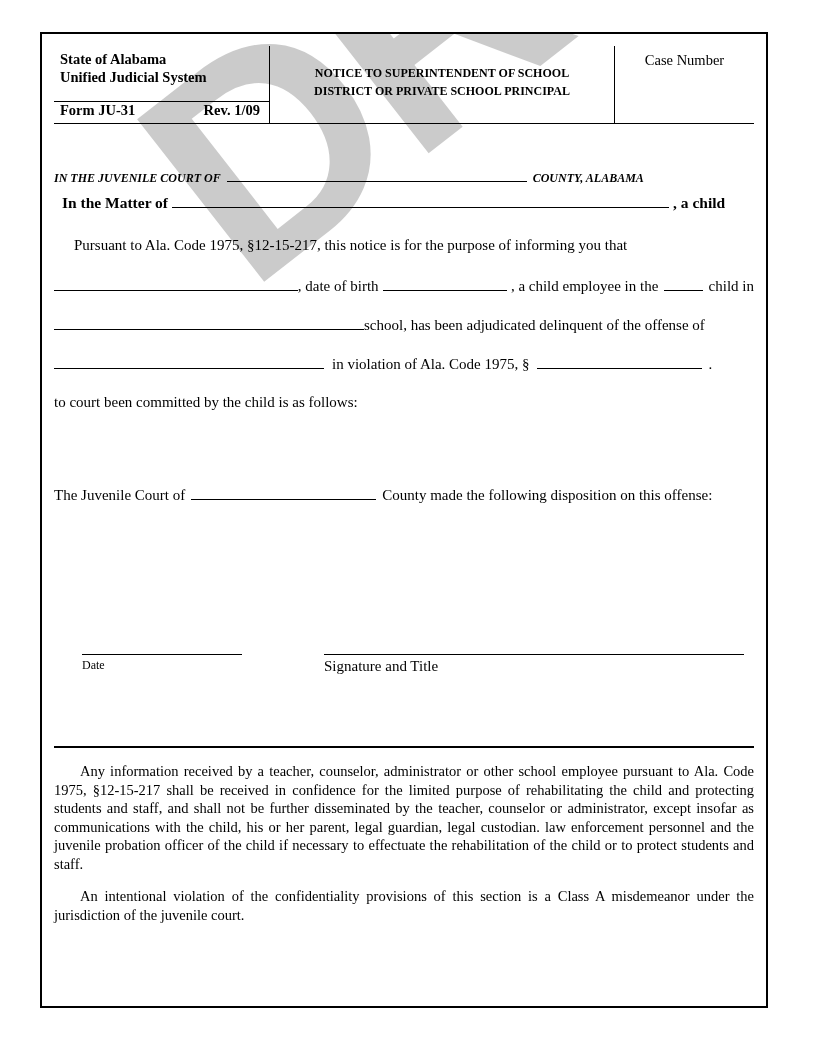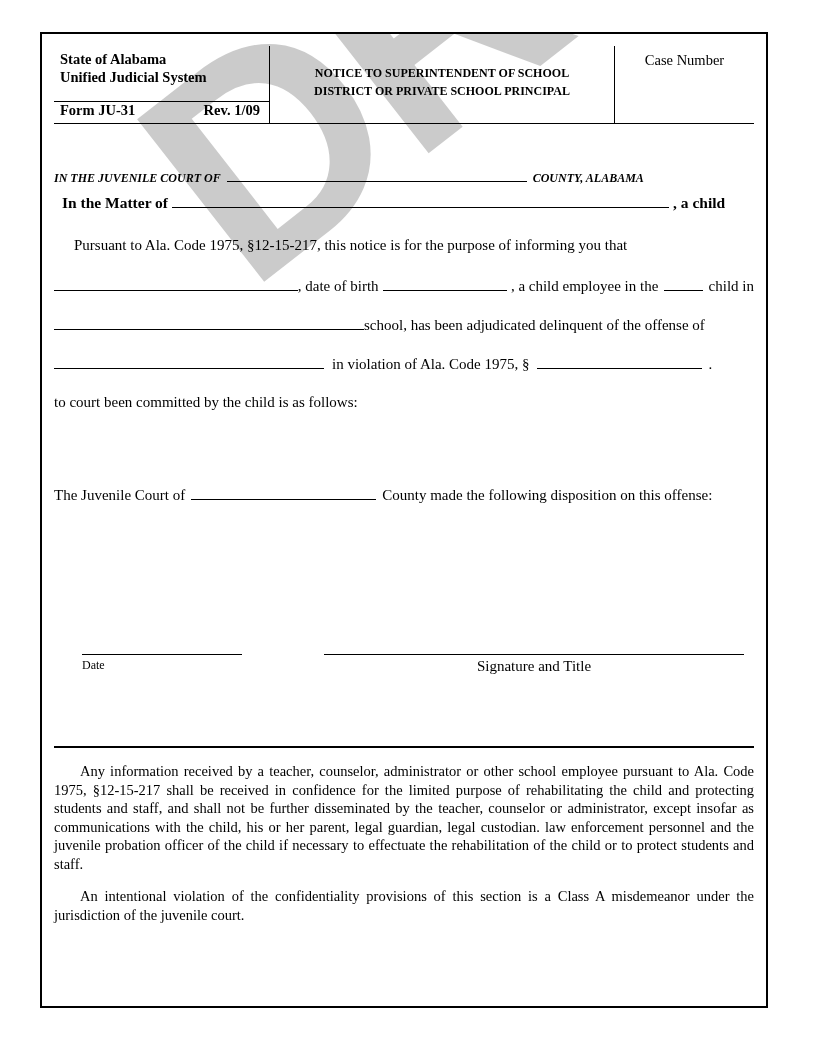--- a/index.html
+++ b/index.html
@@ -188,21 +188,21 @@
     top: 4px;
     width: 160px;
     text-align: left;
     font-size: 12px;
   }
   .sig-lbl-right {
     position: absolute;
     left: 270px;
     top: 4px;
     width: 420px;
-    text-align: center;
+    text-align: left;
     font-size: 15px;
   }
 
   .divider {
     position: absolute;
     left: 12px;
     top: 712px;
     width: 700px;
     border-top: 2.2px solid #000;
   }

